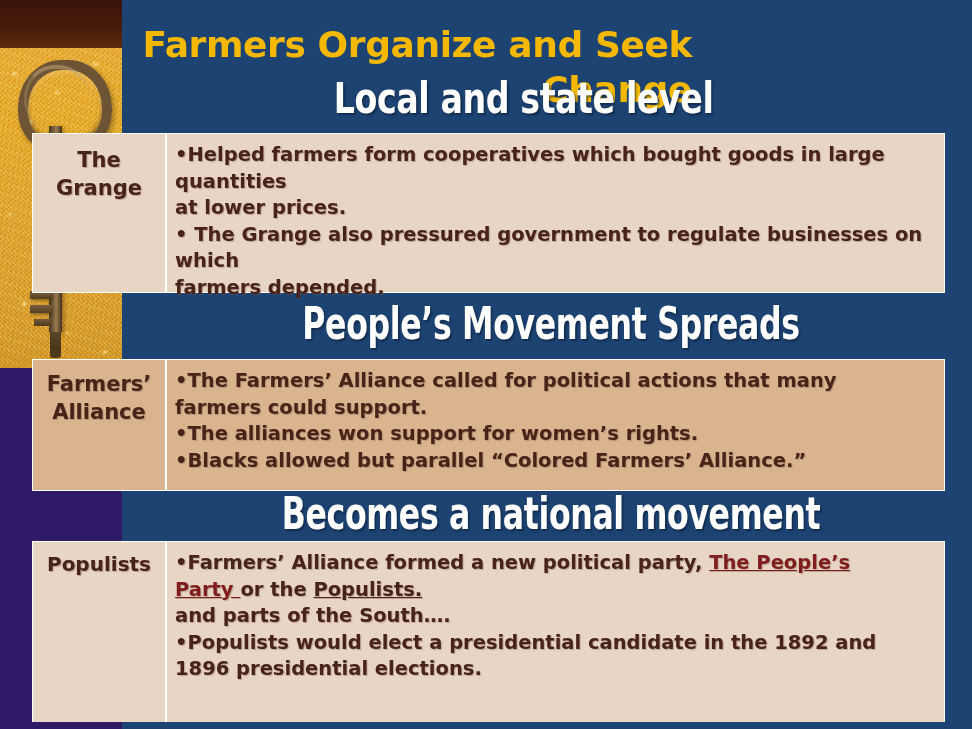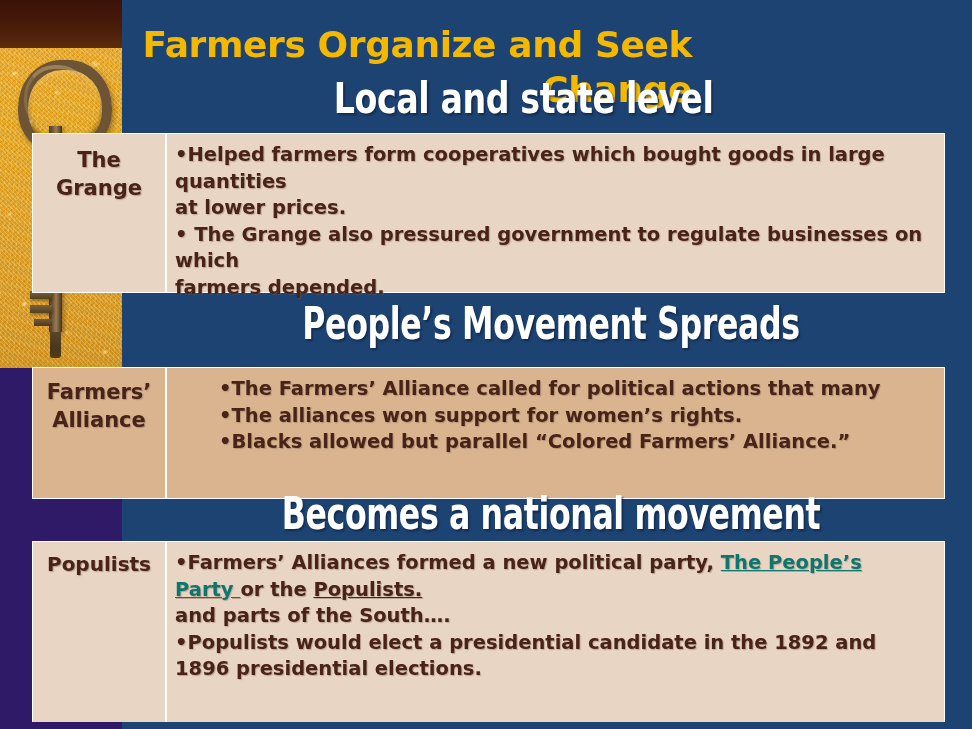--- a/index.html
+++ b/index.html
@@ -225,42 +225,41 @@
     font-weight: bold;
     font-size: 19.5px;
     line-height: 26.5px;
     color: #4a2318;
     text-shadow: 1px 1px 1px rgba(120,95,80,.40);
   }
   .tbl-body .li {
     text-indent: 0;
   }
   .hl-red {
-    color: #0f766e;
+    color: #7f1d1d;
     text-decoration: underline;
     font-weight: bold;
   }
   .hl-ital {
     text-decoration: underline;
   }
 
   
   #table-grange {
     top: 133px;
     height: 160px;
     background: #e8d5c4;
   }
   #table-grange .tbl-label { padding-top: 12px; }
 
   
   #table-alliance {
-    top: 367px;
+    top: 359px;
     height: 132px;
     background: #d9b48f;
-    gap: 44px;
   }
   #table-alliance .tbl-label { padding-top: 10px; }
 
   
   #table-populists {
     top: 541px;
     height: 186px;
     background: #e8d5c4;
   }
   #table-populists .tbl-label {
@@ -319,31 +318,32 @@
       <div class="li"> farmers depended.</div>
     </div>
   </div>
 
   <div class="section-heading" id="heading-peoples">People’s Movement Spreads</div>
 
   <div class="content-table" id="table-alliance">
     <div class="tbl-label">Farmers’ Alliance</div>
     <div class="tbl-body">
       <div class="li">•The Farmers’ Alliance called for political actions that many</div>
+      <div class="li"> farmers could support.</div>
       <div class="li">•The alliances won support for women’s rights.</div>
       <div class="li">•Blacks allowed but parallel “Colored Farmers’ Alliance.”</div>
     </div>
   </div>
 
   <div class="section-heading" id="heading-becomes">Becomes a national movement</div>
 
   <div class="content-table" id="table-populists">
     <div class="tbl-label">Populists</div>
     <div class="tbl-body">
-      <div class="li"><span>•Farmers’ Alliances formed a new political party, </span><span class="hl-red">The People’s</span></div>
+      <div class="li"><span>•Farmers’ Alliance formed a new political party, </span><span class="hl-red">The People’s</span></div>
       <div class="li"><span class="hl-red">Party </span><span>or the </span><span class="hl-ital">Populists.</span></div>
       <div class="li"> and parts of the South….</div>
       <div class="li">•Populists would elect a presidential candidate in the 1892 and</div>
       <div class="li"> 1896 presidential elections.</div>
     </div>
   </div>
 
   <div id="bottom-strip"></div>
   <div id="bottom-strip-left"></div>
 

